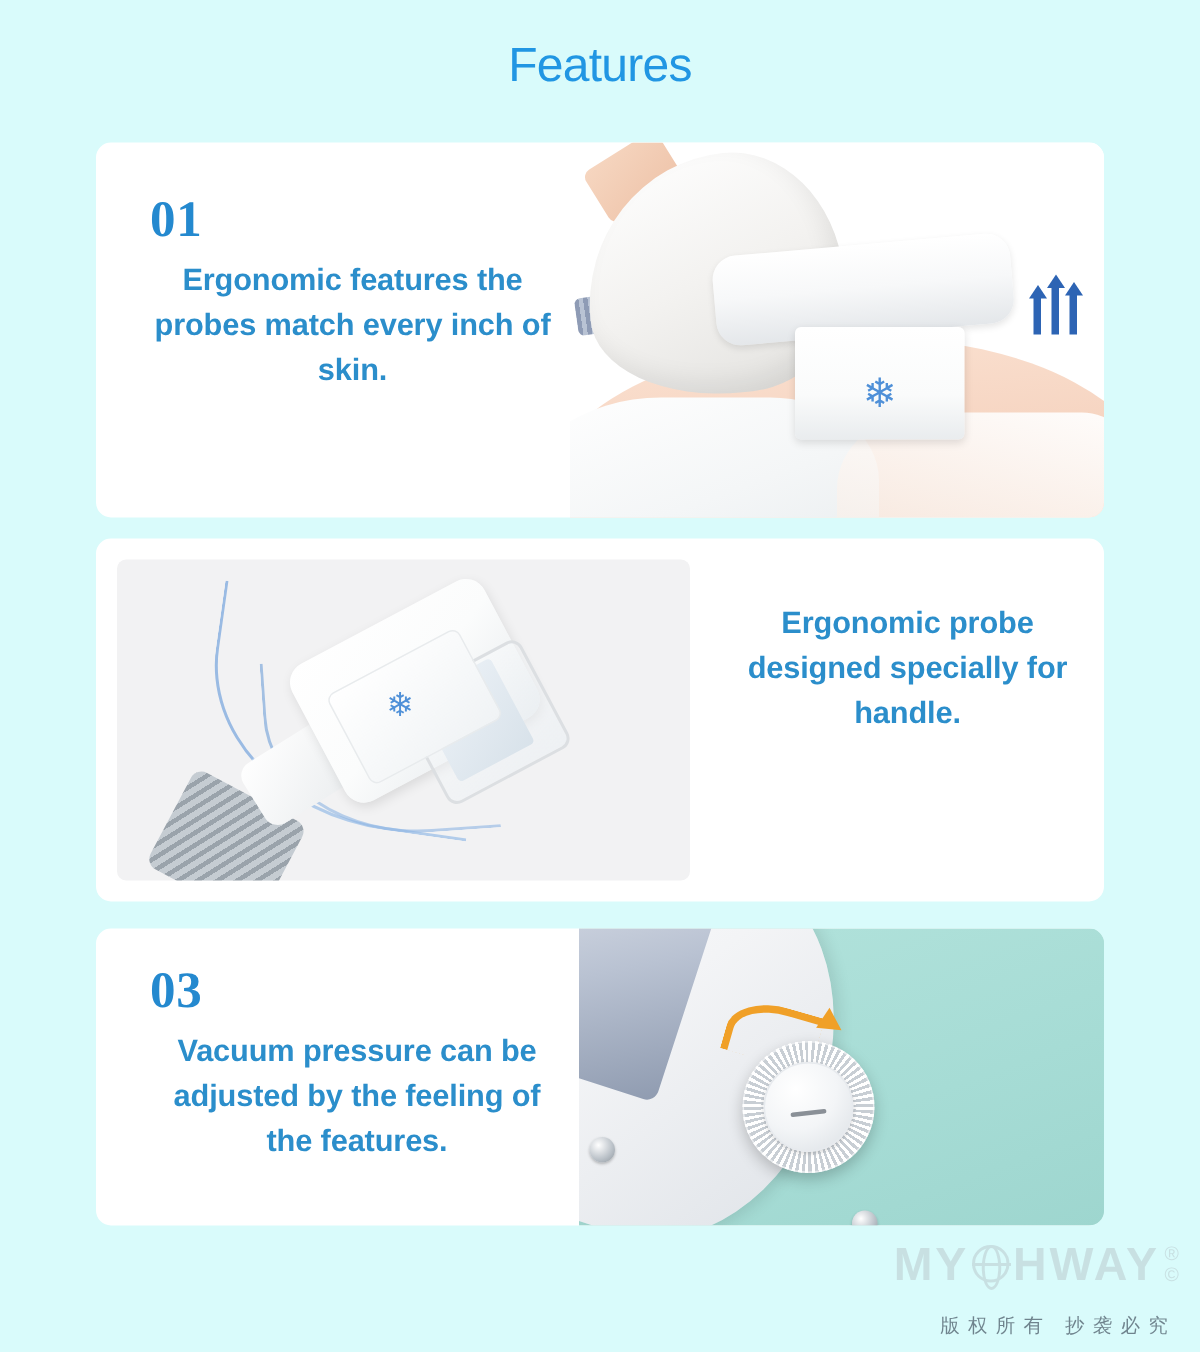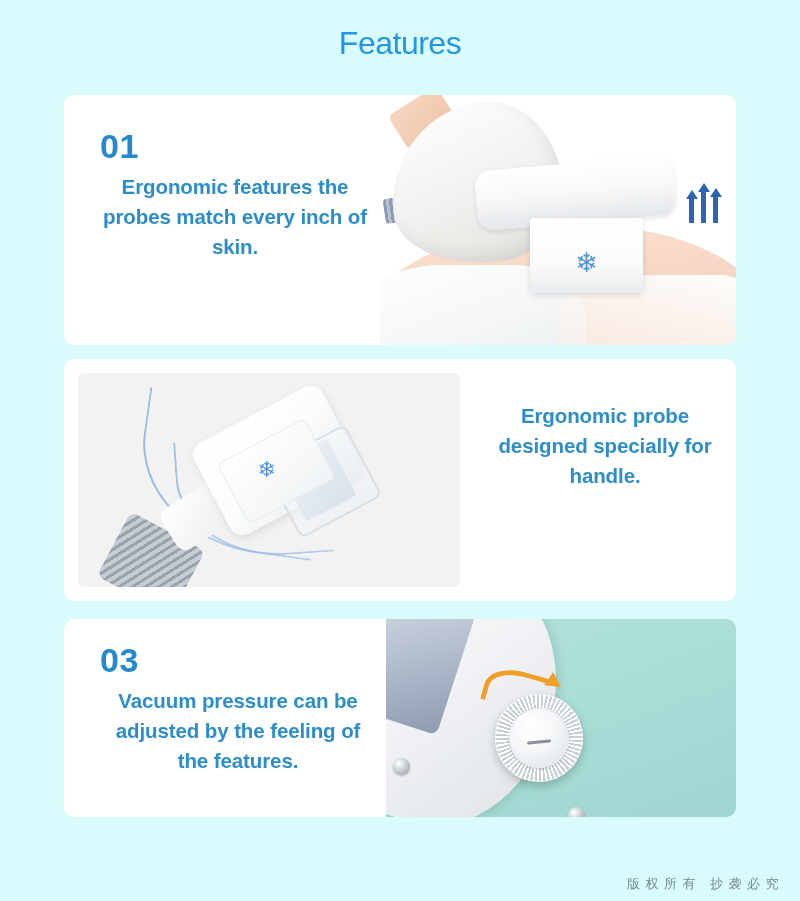--- a/index.html
+++ b/index.html
@@ -55,20 +55,21 @@
   #card-2 .text-block { flex: 0 0 276px; padding-left: 24px; padding-top: 42px; }
   #card-3 .text-block { flex: 0 0 322px; padding-top: 24px; }
 
   .num {
     font-size: 34px;
     font-weight: bold;
     color: #2489cf;
     line-height: 1.05;
     letter-spacing: 0.5px;
     margin-bottom: 7px;
+    font-family: Liberation Serif, serif;
   }
   .desc {
     font-size: 20.5px;
     font-weight: bold;
     color: #2b8ecb;
     line-height: 1.46;
     letter-spacing: -0.1px;
     text-align: center;
   }
 
@@ -447,14 +448,23 @@
         <div class="i3-knob-inner">
           <span class="i3-pointer"></span>
         </div>
       </div>
     </div>
 
   </div>
 </section>
 
 <div class="watermark">
+  <div class="wm-row">
+    <span class="wm-brand">MY</span>
+    <span class="wm-globe"></span>
+    <span class="wm-brand">HWAY</span>
+    <span class="wm-marks">
+      <span class="wm-mark">®</span>
+      <span class="wm-mark">©</span>
+    </span>
+  </div>
   <div class="wm-cn">版权所有 抄袭必究</div>
 </div>
 
 </body></html>

